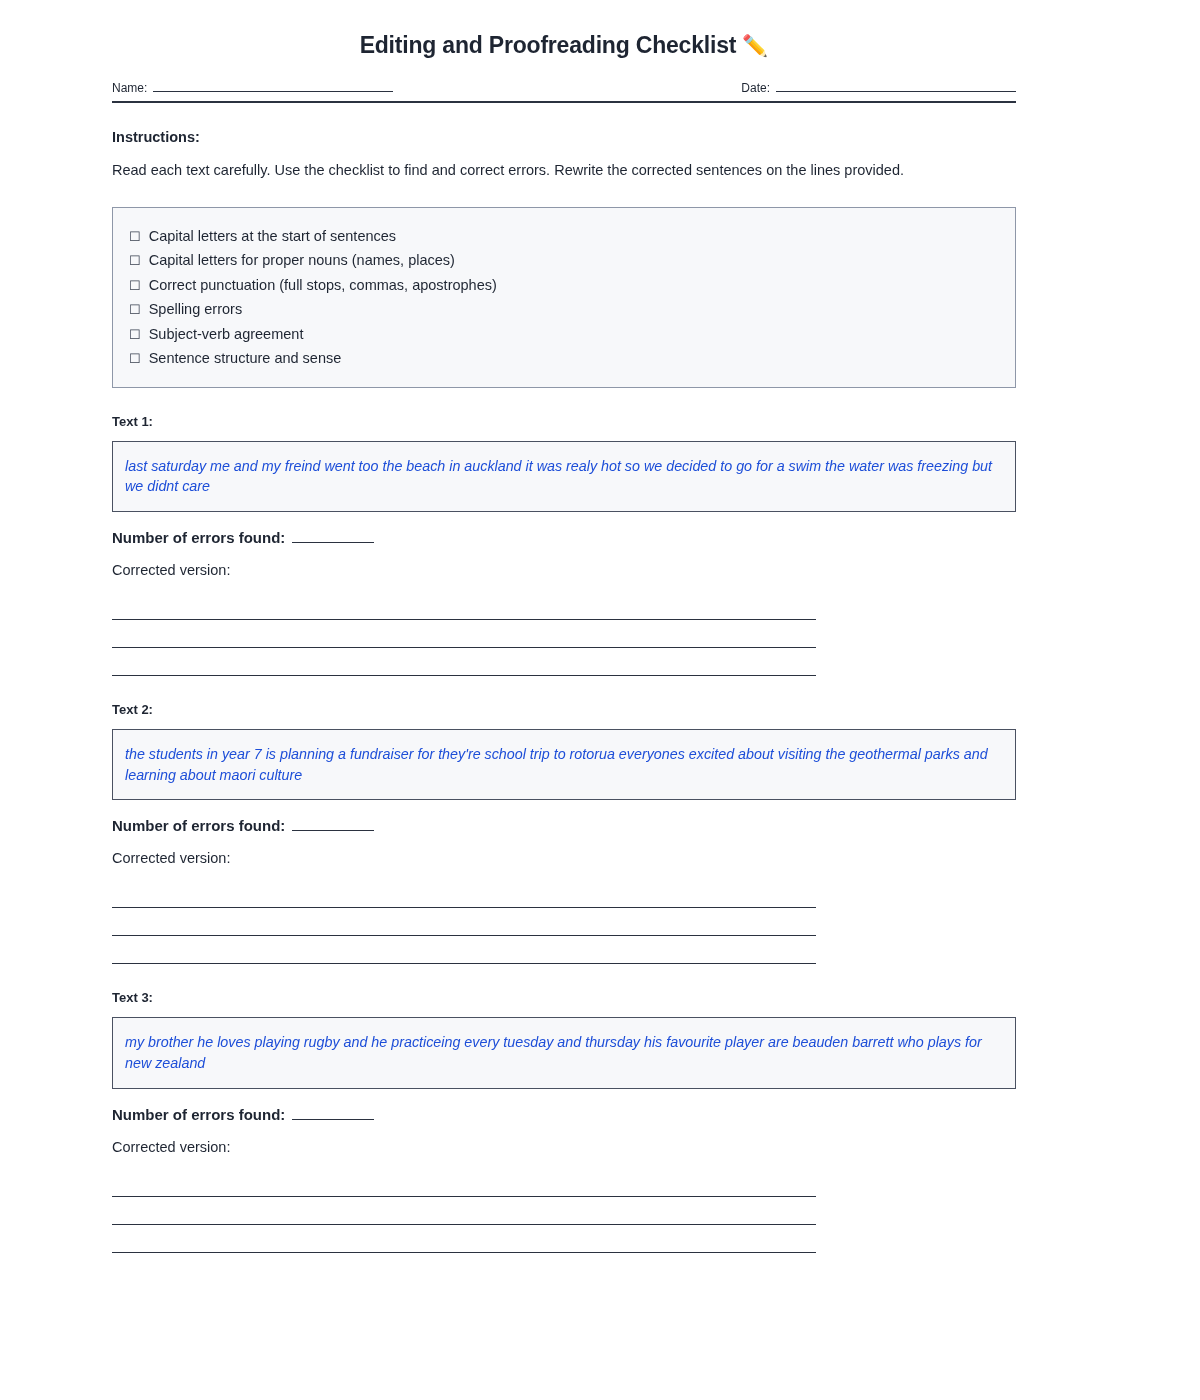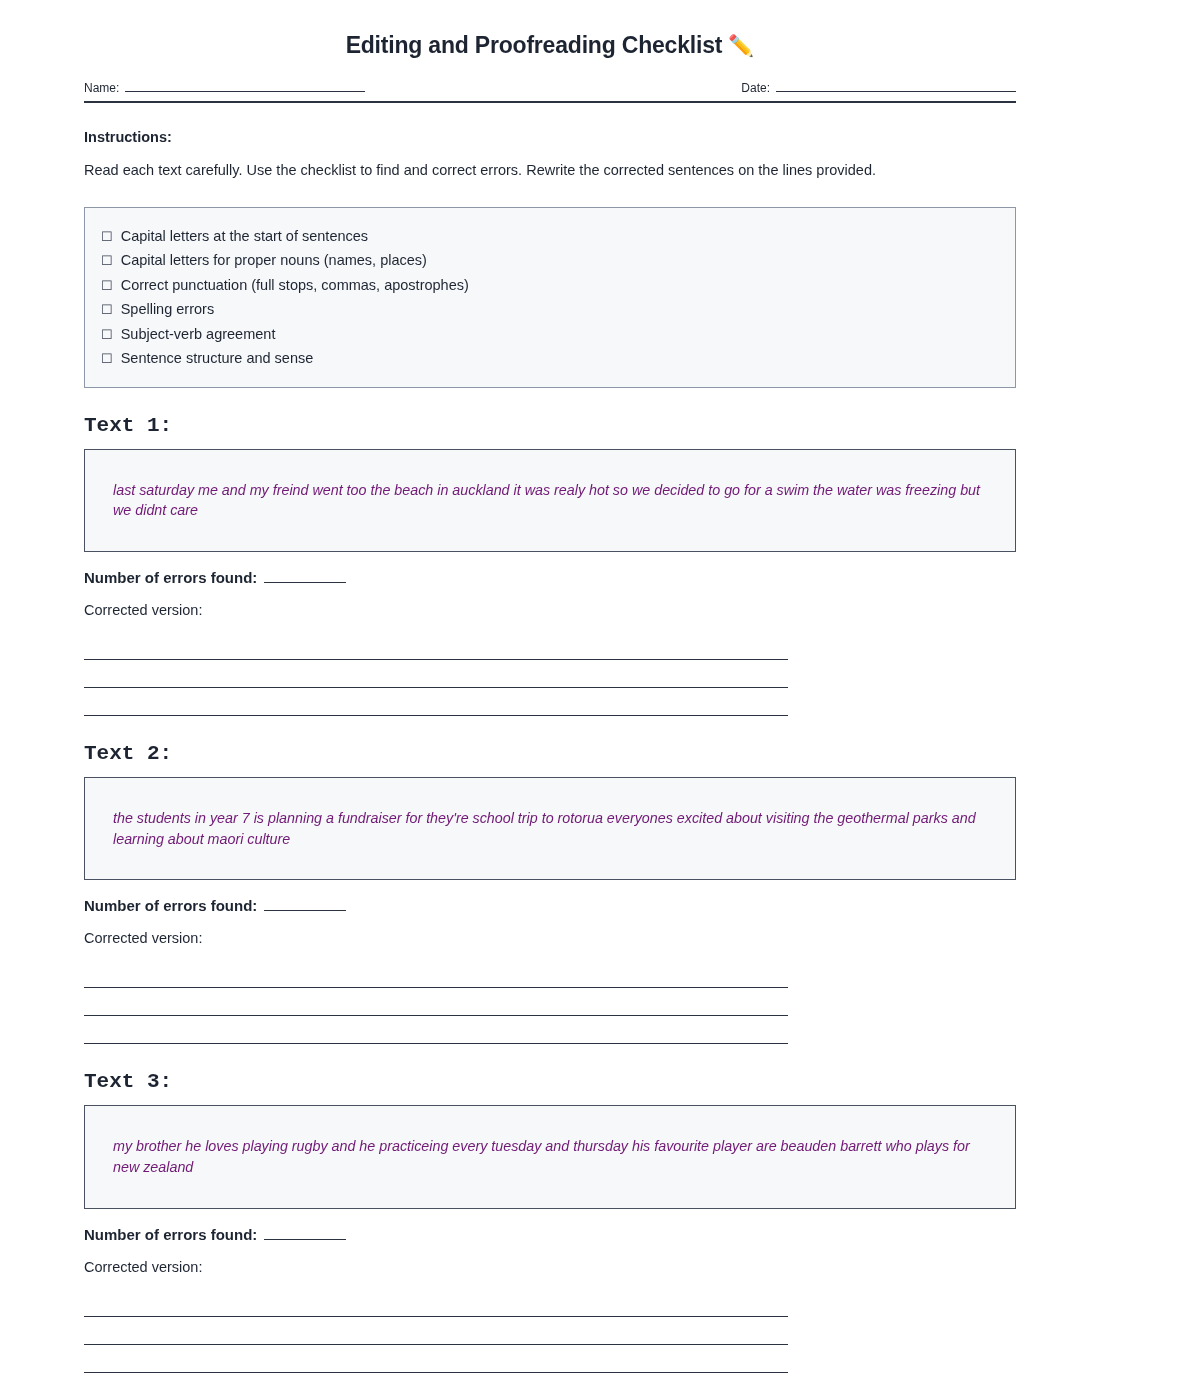--- a/index.html
+++ b/index.html
@@ -11,21 +11,21 @@
     width: 1200px;
     height: 1400px;
     font-family: "Liberation Sans", sans-serif;
     color: #1e2532;
     -webkit-font-smoothing: antialiased;
   }
   .page {
     width: 1200px;
     height: 1160px;
     box-sizing: border-box;
-    padding: 22px 184px 0 84px;
+    padding: 22px 184px 0 112px;
     position: relative;
   }
 
   
   .doc-title {
     font-size: 23px;
     font-weight: bold;
     text-align: center;
     letter-spacing: -0.2px;
     margin: 10px 0 0 0;
@@ -102,37 +102,36 @@
   .checkbox-glyph {
     font-size: 13px;
     margin-right: 8px;
     color: #3a4150;
     line-height: 1;
   }
 
   
   .section { margin-top: 26px; }
   .section-heading {
-    font-size: 21px;
+    font-size: 13px;
     font-weight: bold;
     margin: 0 0 12px 0;
-    font-family: Liberation Mono, monospace;
   }
   .passage-box {
     border: 1.2px solid #4a5161;
     background: #f7f8fa;
     padding: 14px 12px 14px 12px;
     box-sizing: border-box;
   }
   .passage-text {
     font-size: 14.3px;
     font-style: italic;
     line-height: 1.45;
-    margin: 16px;
-    color: #701a75;
+    margin: 0;
+    color: #1d4ed8;
   }
   .errors-row {
     font-size: 15px;
     font-weight: bold;
     margin-top: 17px;
     display: flex;
     align-items: baseline;
     white-space: nowrap;
   }
   .blank-errors {

